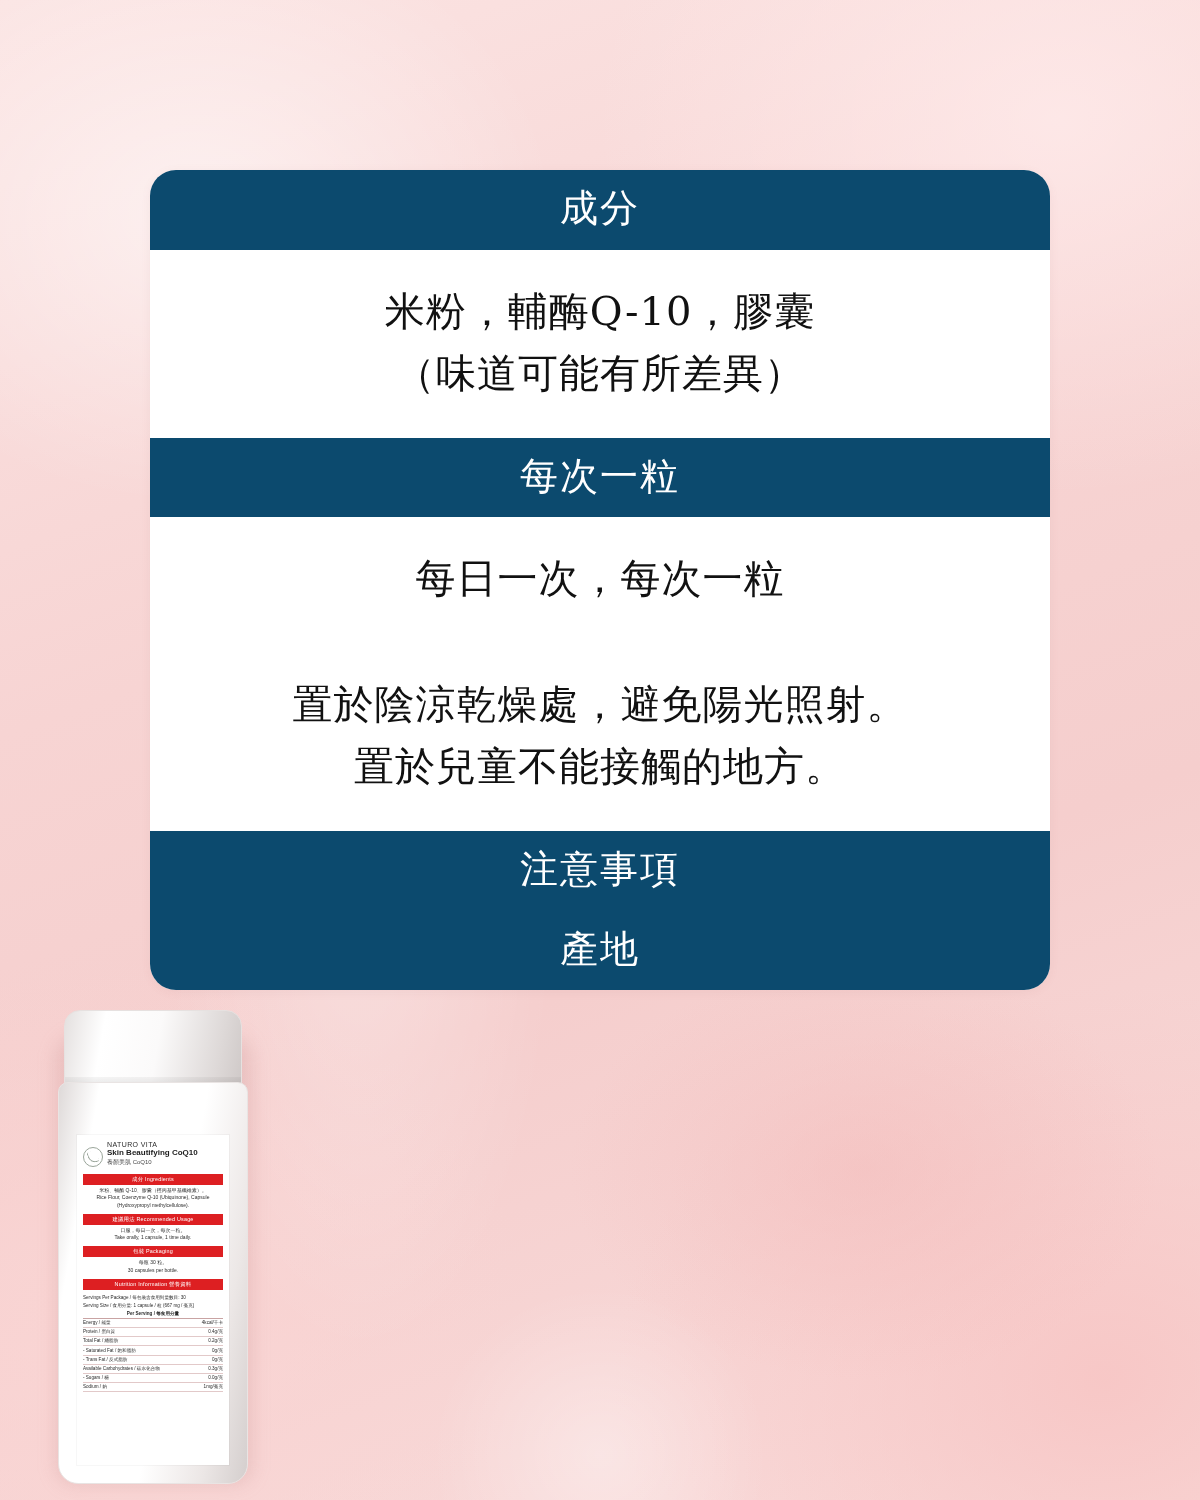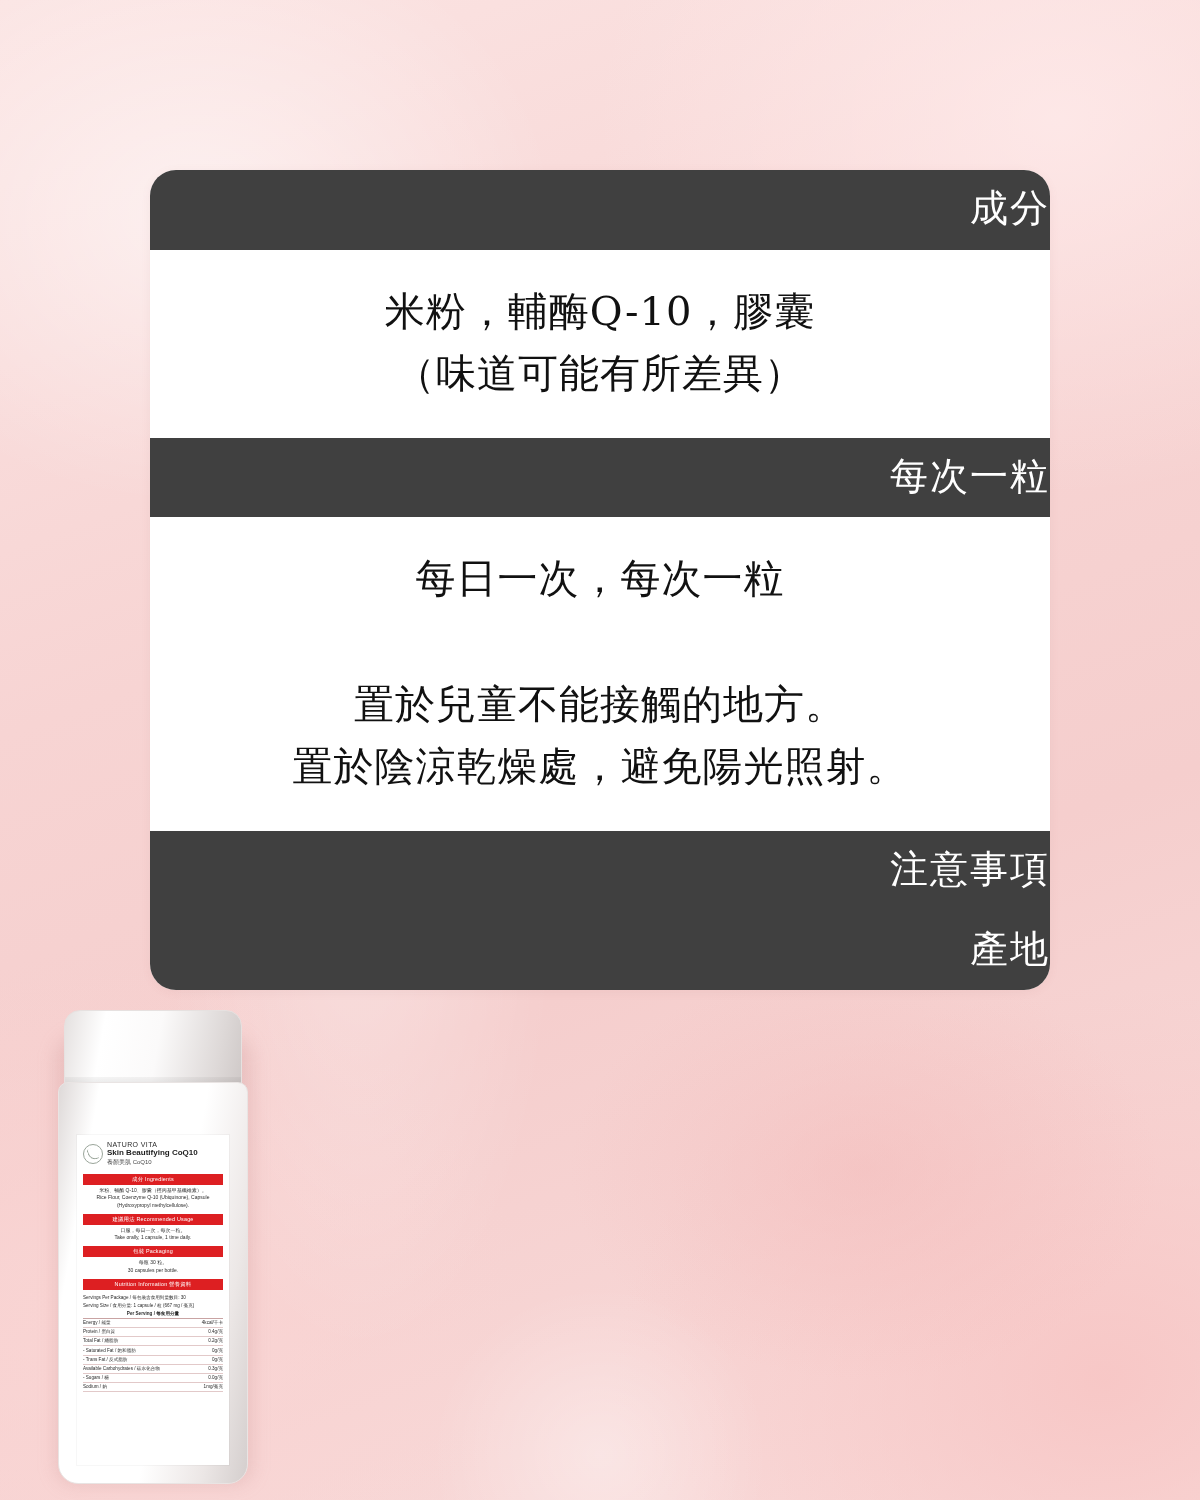--- a/index.html
+++ b/index.html
@@ -40,23 +40,23 @@
     position: absolute;
     left: 150px;
     top: 170px;
     width: 900px;
     border-radius: 26px;
     overflow: hidden;
     background: #ffffff;
     box-shadow: 0 2px 10px rgba(170,100,100,0.08);
   }
   .section-header {
-    background: #404040;
+    background: #0c4a6e;
     color: #ffffff;
-    text-align: right;
+    text-align: center;
     font-family: "DejaVu Serif", "Liberation Serif", serif;
     font-size: 38px;
     letter-spacing: 2px;
     padding: 16px 0 18px;
     line-height: 1.2;
   }
   .section-body {
     background: #ffffff;
     color: #111111;
     text-align: center;
@@ -122,21 +122,21 @@
     position: absolute;
     left: 18px;
     top: 52px;
     width: 152px;
     height: 330px;
     background: #ffffff;
     box-shadow: 0 0 0 1px rgba(0,0,0,0.03);
   }
   .brand-row {
     display: flex;
-    align-items: center;
+    align-items: flex-end;
     gap: 4px;
     padding: 6px 6px 2px 6px;
   }
   .brand-mark {
     width: 18px;
     height: 18px;
     border-radius: 50%;
     border: 1px solid #9aa59a;
     position: relative;
     flex: none;
@@ -216,22 +216,22 @@
     <span class="line">米粉，輔酶Q-10，膠囊</span>
     <span class="line">（味道可能有所差異）</span>
   </div>
 
   <div class="section-header">每次一粒</div>
   <div class="section-body">
     <span class="line">每日一次，每次一粒</span>
   </div>
 
   <div class="section-body">
+    <span class="line">置於陰涼乾燥處，避免陽光照射。</span>
     <span class="line">置於兒童不能接觸的地方。</span>
-    <span class="line">置於陰涼乾燥處，避免陽光照射。</span>
   </div>
 
   <div class="section-header">注意事項</div>
 
   <div class="section-header">產地</div>
 
 </div>
 
 <div class="bottle-wrap">
   <div class="bottle-shadow"></div>

